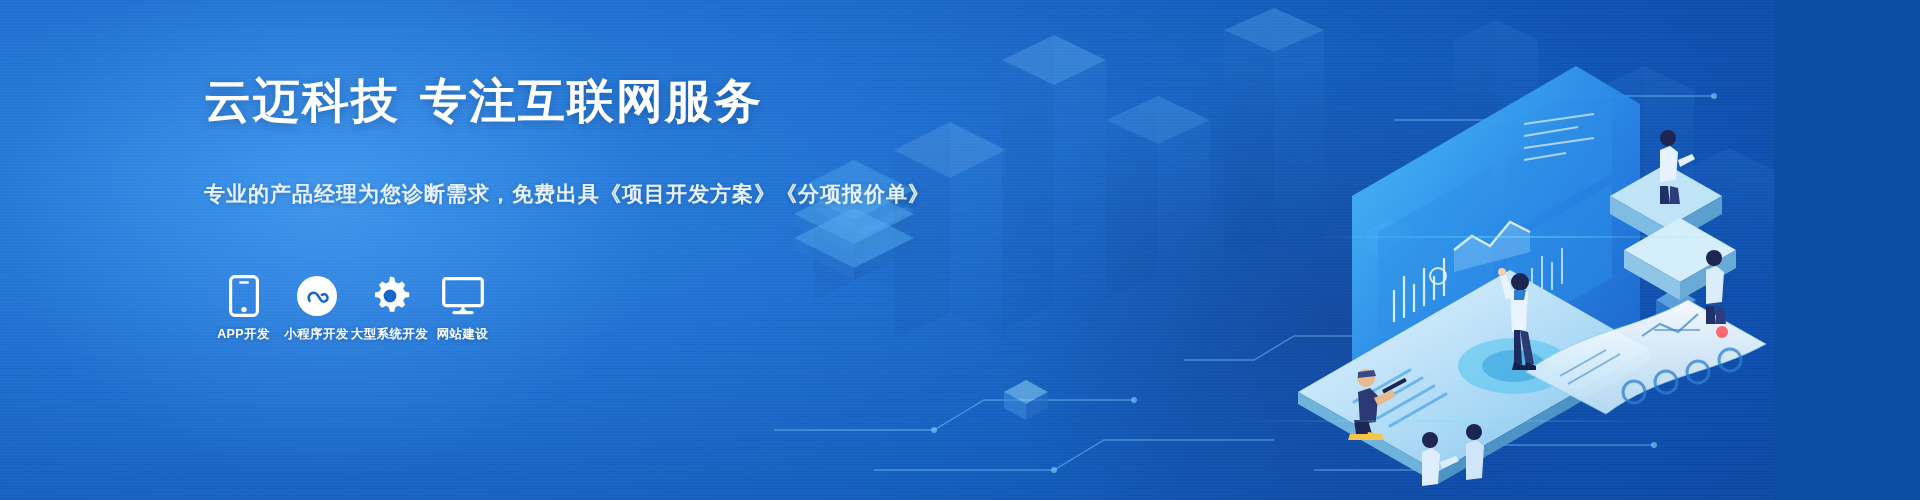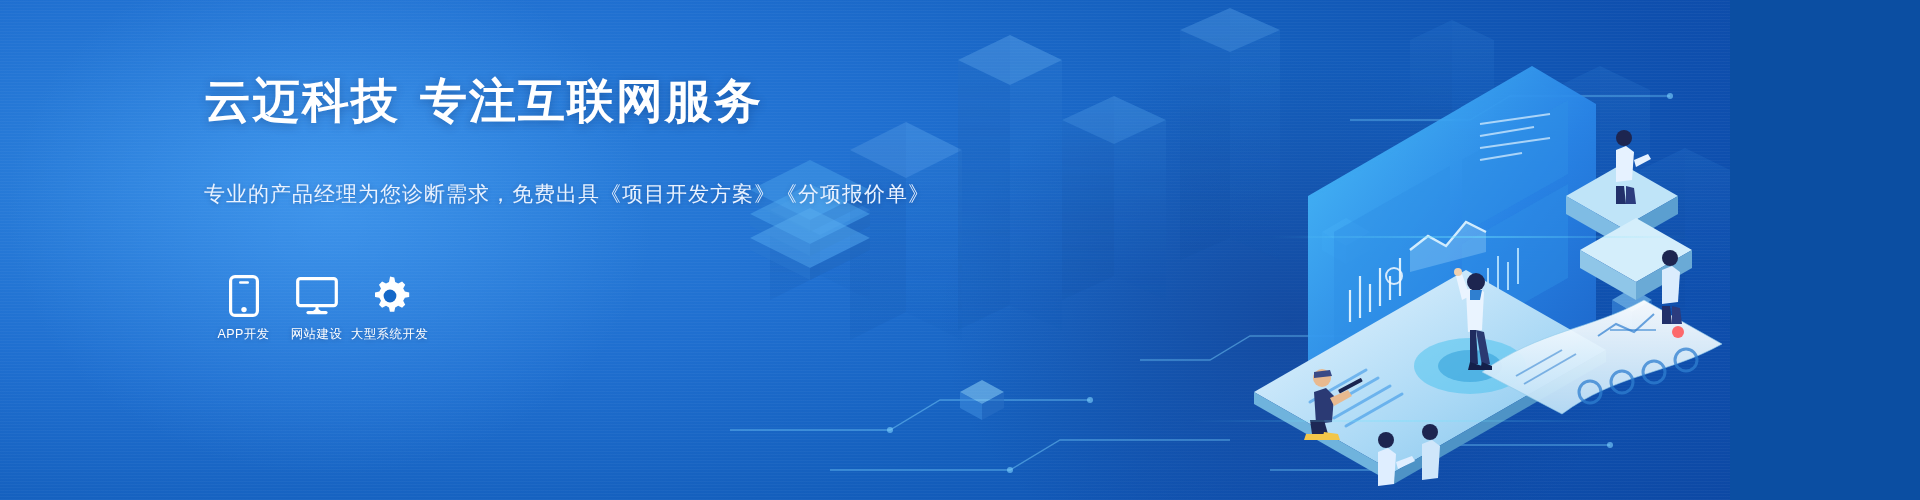--- a/index.html
+++ b/index.html
@@ -6,20 +6,21 @@
   html,body{margin:0;padding:0;background:#0b4ea2;}
   body{font-family:"Liberation Sans","DejaVu Sans",sans-serif;}
 
   .banner{
     position:relative;
     width:1730px;height:500px;
     overflow:hidden;
     background:
       radial-gradient(120% 150% at 18% 35%, #2f86e0 0%, #1f6fd0 28%, #145fbd 48%, #0e4fae 68%, #0b3f96 100%),
       linear-gradient(120deg,#1f79d8 0%,#1462c2 45%,#0c4296 100%);
+    padding-left: 44px;
   }
   
   .banner::before{
     content:"";position:absolute;inset:0;
     background:repeating-linear-gradient(0deg, rgba(255,255,255,.030) 0 1px, rgba(255,255,255,0) 1px 3px);
     pointer-events:none;
   }
   .glow-left{
     position:absolute;left:-120px;top:-160px;width:900px;height:740px;
     background:radial-gradient(closest-side, rgba(90,175,255,.38), rgba(90,175,255,0) 72%);
@@ -38,36 +39,37 @@
     position:absolute;top:74px;left:0;
     margin:0;white-space:nowrap;
     font-size:47px;line-height:1.16;font-weight:700;
     color:#ffffff;letter-spacing:2px;
     text-shadow:0 2px 10px rgba(0,30,80,.30);
   }
   .headline .gap{display:inline-block;width:20px;}
 
   .sub{
     position:absolute;left:0;margin:0;white-space:nowrap;
-    font-size:21px;line-height:1.5;font-weight:400;
+    font-size:21px;line-height:1.5;font-weight:700;
     color:#e9f2ff;letter-spacing:1px;
     text-shadow:0 1px 5px rgba(0,30,80,.25);
   }
   .sub1{top:178px;}
   .sub2{top:213px;}
 
   
   .services{
     position:absolute;left:3px;top:275px;
     display:flex;align-items:flex-start;gap:0px;
   }
   .service{
     width:73px;
     display:flex;flex-direction:column;align-items:center;gap:9px;
     cursor:pointer;
+    font-weight:bold;
   }
   .service .ico{
     width:42px;height:42px;
     display:flex;align-items:center;justify-content:center;
   }
   .service .ico svg{display:block;}
   .service .lbl{
     font-size:12.5px;color:#ffffff;letter-spacing:.4px;white-space:nowrap;
     text-shadow:0 1px 4px rgba(0,30,80,.3);
   }
@@ -338,39 +340,48 @@
         <span class="ico">
           <svg width="30" height="42" viewBox="0 0 30 42">
             <rect x="1.6" y="1.6" width="26.8" height="38.8" rx="4.4" fill="none" stroke="#ffffff" stroke-width="3.2"></rect>
             <rect x="10" y="6.2" width="10" height="2.6" rx="1.3" fill="#ffffff"></rect>
             <circle cx="15" cy="34.6" r="2.7" fill="#ffffff"></circle>
           </svg>
         </span>
         <span class="lbl">APP开发</span>
       </div>
 
-
+      <div class="service">
+        <span class="ico">
+          <svg width="42" height="42" viewBox="0 0 42 42">
+            <circle cx="21" cy="21" r="20" fill="#ffffff"></circle>
+            <path d="M13.6 25.8c-1.7-2.4-1.1-5.6 1.3-7.1 2.3-1.5 5.3-.8 6.8 1.5l3.1 4.7c1.1 1.7 3.3 2.2 5 1.1 1.7-1.1 2.2-3.4 1.1-5.1-1.1-1.7-3.3-2.2-5-1.1" fill="none" stroke="#1568c8" stroke-width="2.6" stroke-linecap="round"></path>
+          </svg>
+        </span>
+        <span class="lbl">小程序开发</span>
+      </div>
+
+
+      <div class="service">
+        <span class="ico">
+          <svg width="42" height="42" viewBox="0 0 42 42">
+            <path d="M21 1.5 l4.3 1.1 .9 4.3 3 1.7 3.9-2 3.1 3.1 -2 3.9 1.7 3 4.3 .9 0 4.4 -4.3 .9 -1.7 3 2 3.9 -3.1 3.1 -3.9-2 -3 1.7 -.9 4.3 -4.4 0 -.9-4.3 -3-1.7 -3.9 2 -3.1-3.1 2-3.9 -1.7-3 -4.3-.9 0-4.4 4.3-.9 1.7-3 -2-3.9 3.1-3.1 3.9 2 3-1.7 .9-4.3 z" fill="#ffffff"></path>
+            <circle cx="21" cy="21" r="6.4" fill="#1568c8"></circle>
+          </svg>
+        </span>
+        <span class="lbl">大型系统开发</span>
+      </div>
 
       <div class="service">
         <span class="ico">
           <svg width="42" height="38" viewBox="0 0 42 38">
             <rect x="1.7" y="1.7" width="38.6" height="27" rx="2.6" fill="none" stroke="#ffffff" stroke-width="3.2"></rect>
             <path d="M21 28.8 L21 32" stroke="#ffffff" stroke-width="3"></path>
             <path d="M12 35.6 L30 35.6" stroke="#ffffff" stroke-width="3.2" stroke-linecap="round"></path>
             <path d="M21 31 L15 35.6 L27 35.6 Z" fill="#ffffff"></path>
           </svg>
         </span>
         <span class="lbl">网站建设</span>
       </div>
 
-      <div class="service">
-        <span class="ico">
-          <svg width="42" height="42" viewBox="0 0 42 42">
-            <path d="M21 1.5 l4.3 1.1 .9 4.3 3 1.7 3.9-2 3.1 3.1 -2 3.9 1.7 3 4.3 .9 0 4.4 -4.3 .9 -1.7 3 2 3.9 -3.1 3.1 -3.9-2 -3 1.7 -.9 4.3 -4.4 0 -.9-4.3 -3-1.7 -3.9 2 -3.1-3.1 2-3.9 -1.7-3 -4.3-.9 0-4.4 4.3-.9 1.7-3 -2-3.9 3.1-3.1 3.9 2 3-1.7 .9-4.3 z" fill="#ffffff"></path>
-            <circle cx="21" cy="21" r="6.4" fill="#1568c8"></circle>
-          </svg>
-        </span>
-        <span class="lbl">大型系统开发</span>
-      </div>
-
     </div>
   </div>
 </div>
 
 </body></html>

